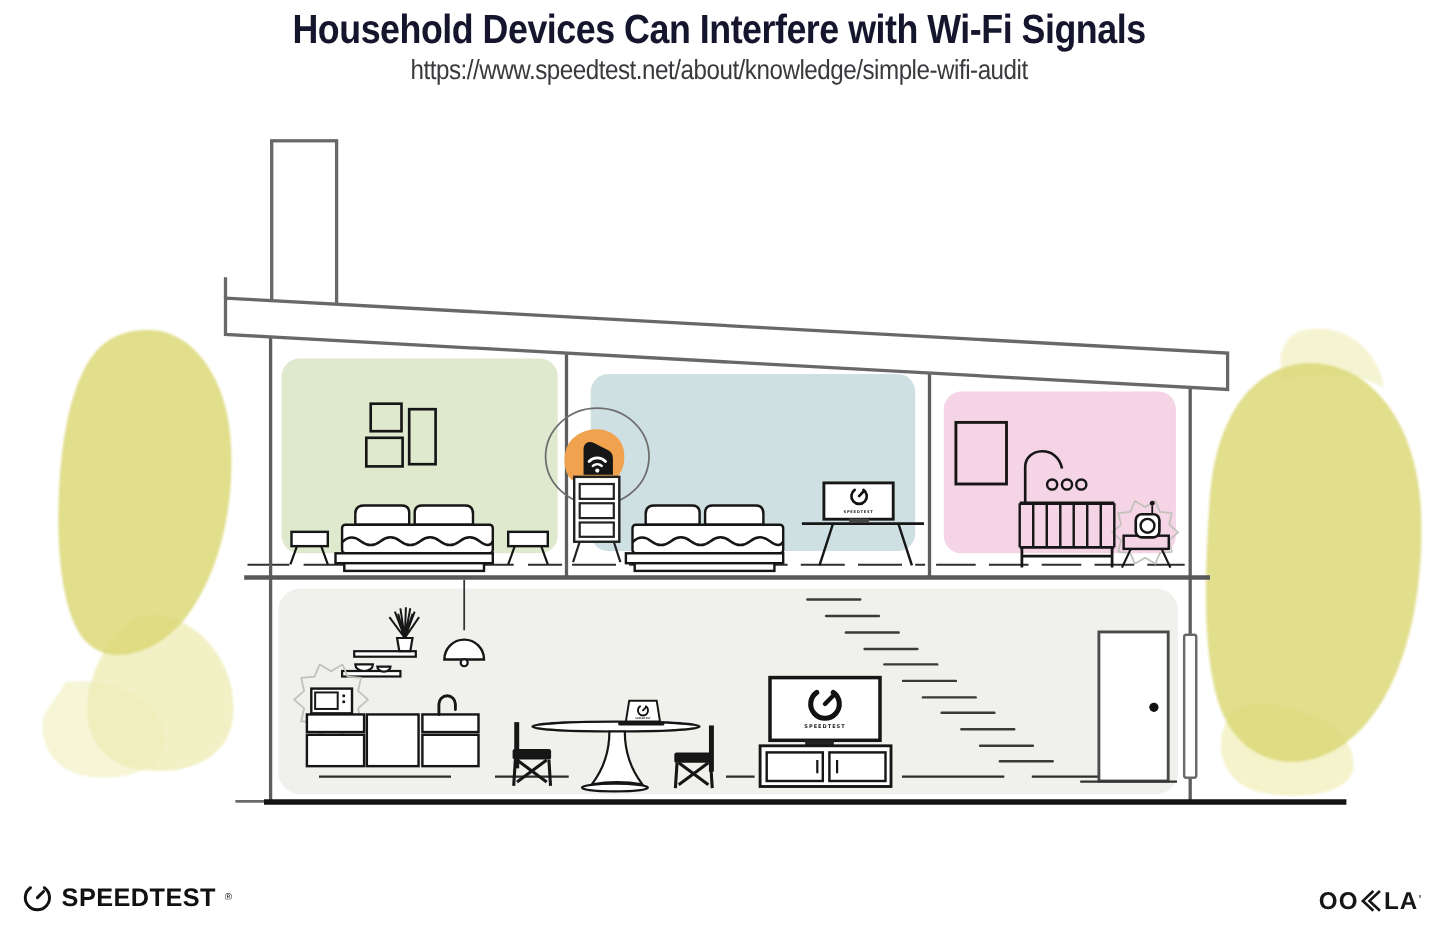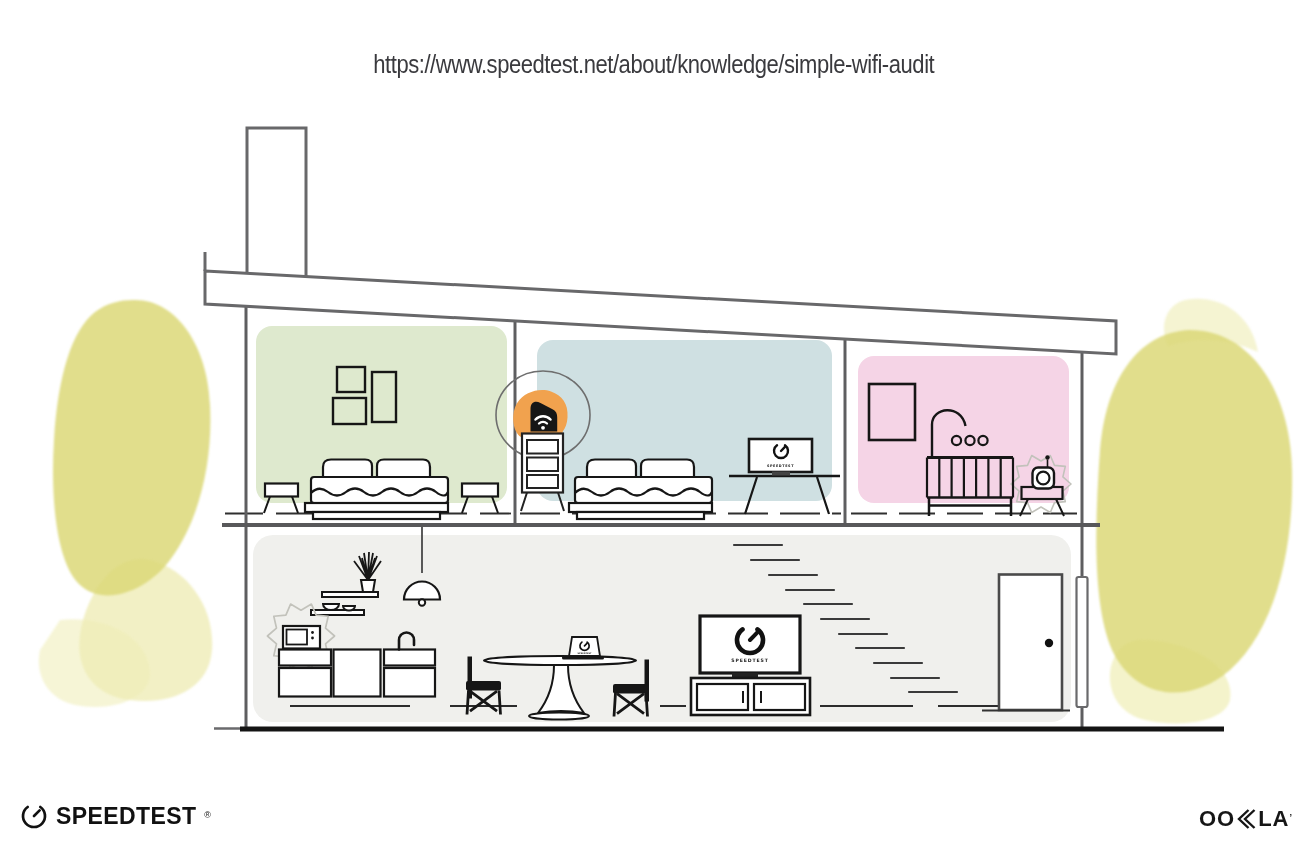--- a/index.html
+++ b/index.html
@@ -247,20 +247,23 @@
   <g>
     <path d="M530.5,431.5 L530.5,409 C530.5,402.5 535,400.2 540.5,403 L552.5,409.2 C556.2,411.1 557.2,413.5 557.2,417.5 L557.2,431.5 Z" fill="#161616"></path>
     <g stroke="#fff" fill="none" stroke-linecap="round">
       <path d="M535.5,419.5 A10.5,10.5 0 0 1 550.5,419.5" stroke-width="2.5"></path>
       <path d="M539,423.5 A6,6 0 0 1 547,423.5" stroke-width="2.3"></path>
       <circle cx="543" cy="427.8" r="1.9" fill="#fff" stroke="none"></circle>
     </g>
   </g>
 </svg>
 
+  <div class="hdr title">
+    <span class="squeeze">Household Devices Can Interfere with Wi-Fi Signals</span>
+  </div>
   <div class="hdr url">
     <span class="squeeze">https://www.speedtest.net/about/knowledge/simple-wifi-audit</span>
   </div>
 
   <div class="speedtest-logo">
     <svg width="27" height="27" viewBox="0 0 27 27">
       <path d="M19.3,4 A11,11 0 1 1 6.7,4" fill="none" stroke="#111" stroke-width="2.7" stroke-linecap="round"></path>
       <path d="M13,13 L18.6,7.4" stroke="#111" stroke-width="2.7" stroke-linecap="round"></path>
     </svg>
     <span class="word">SPEEDTEST</span>

